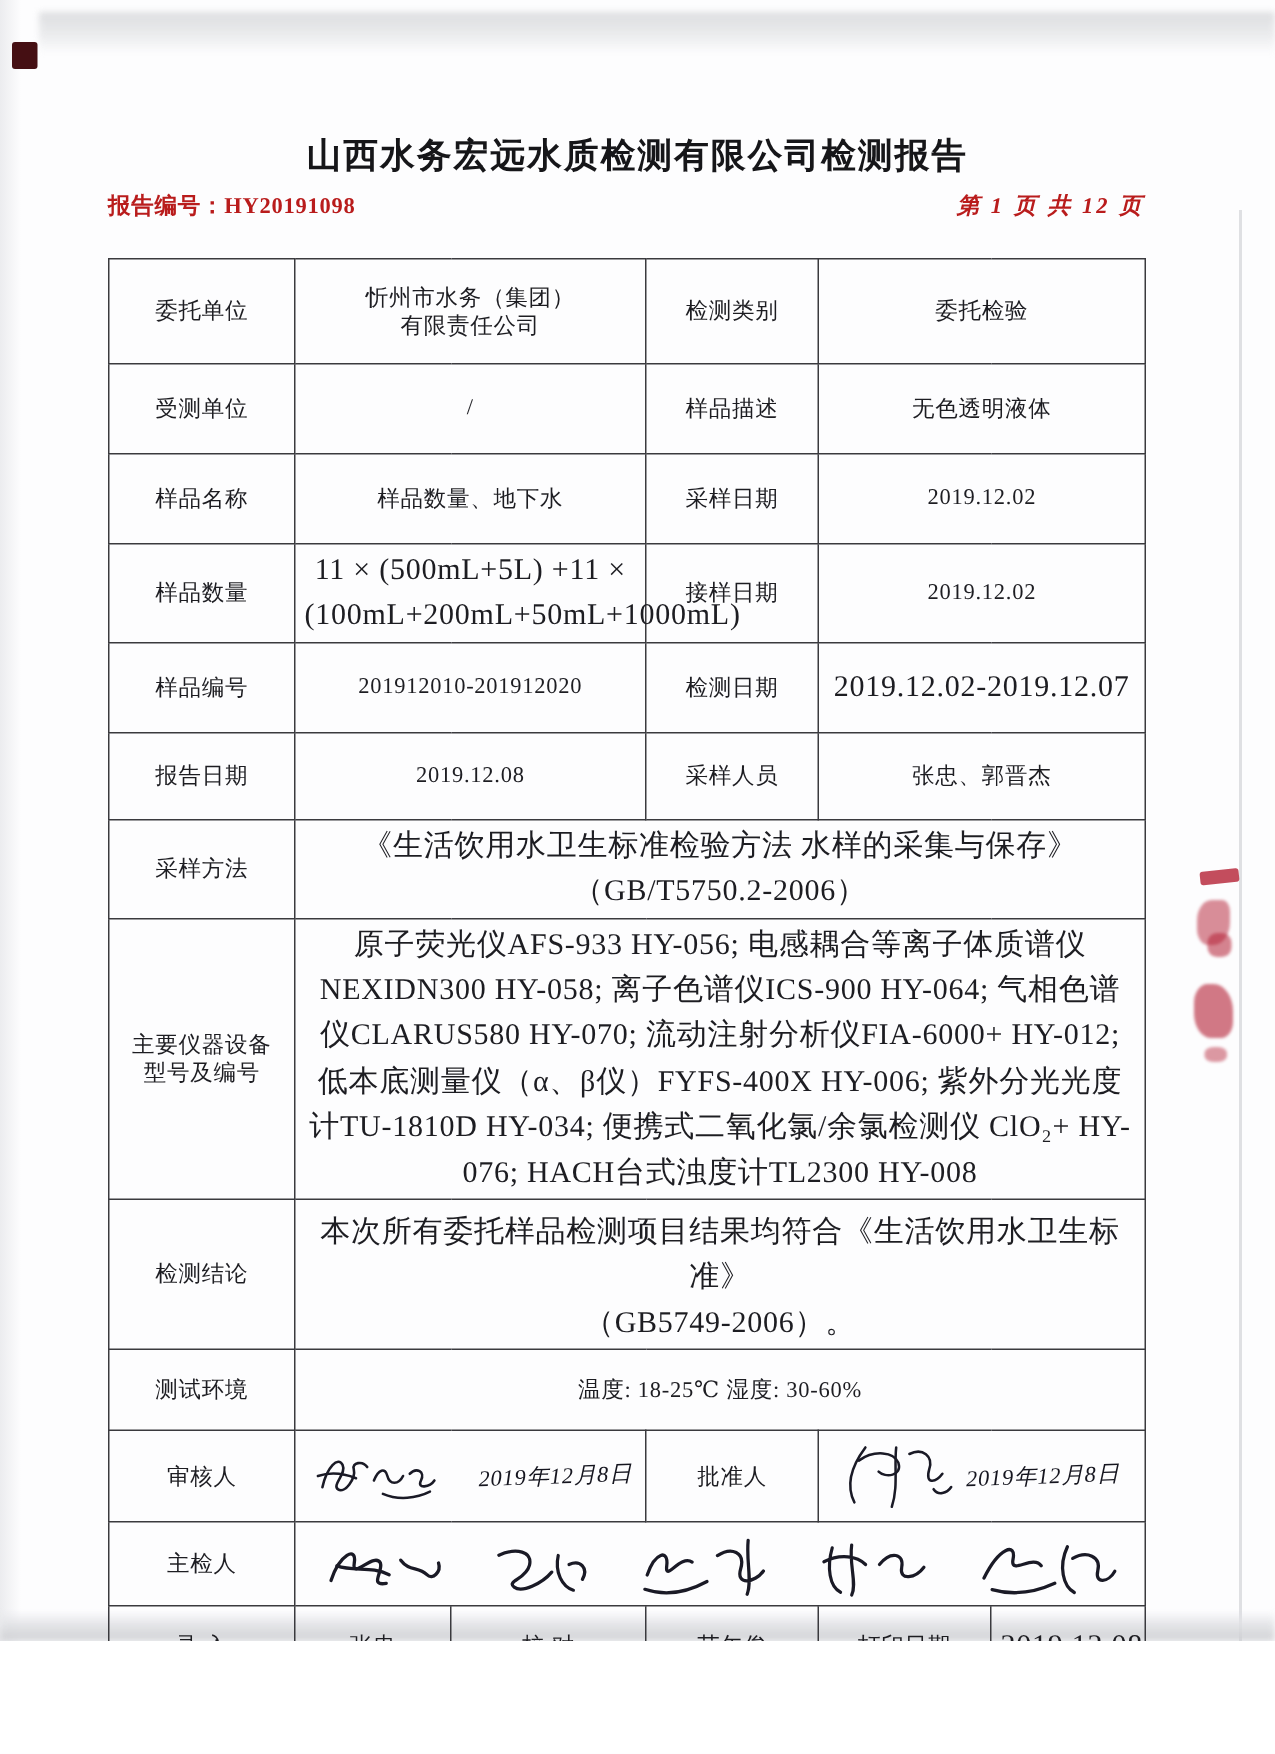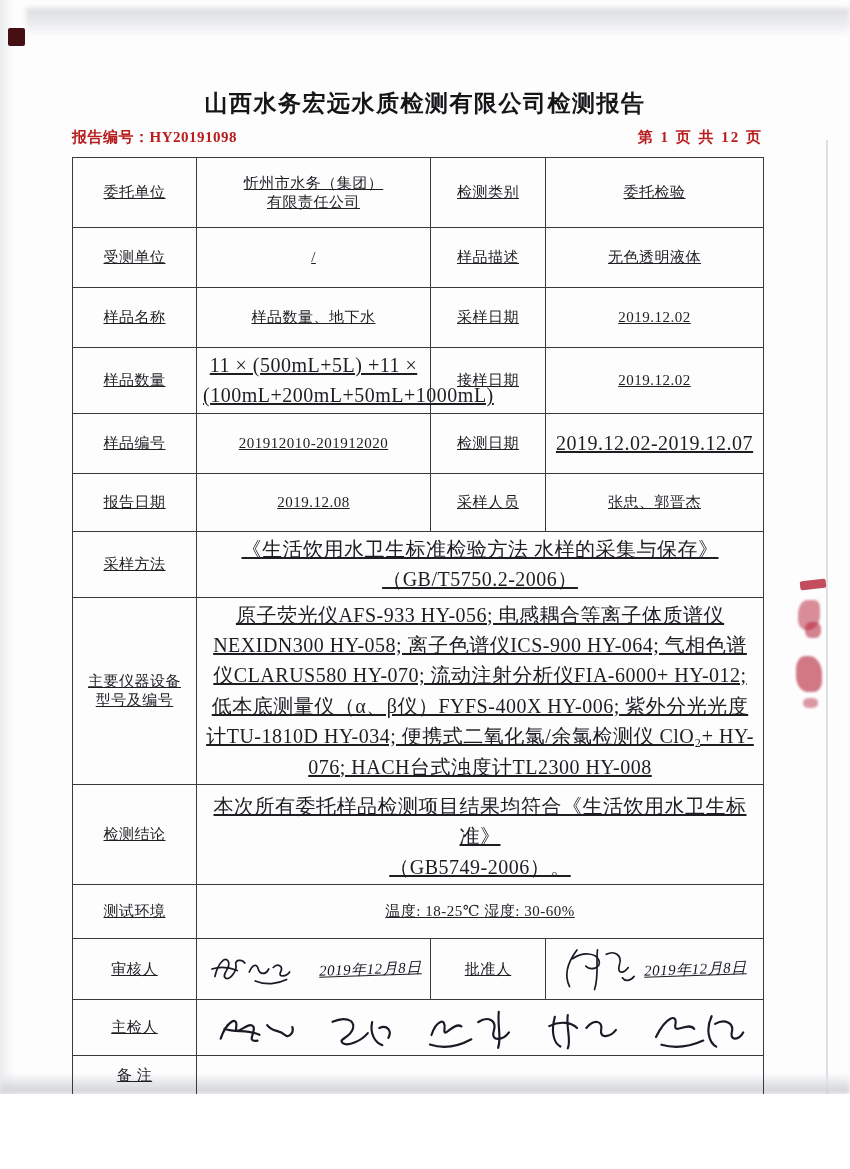--- a/index.html
+++ b/index.html
@@ -39,26 +39,26 @@
   .title{
     margin:0;position:absolute;left:0;top:88px;width:100%;
     text-align:center;font-size:23px;font-weight:700;letter-spacing:1.5px;
     color:#161619;
   }
   .meta{
     position:absolute;left:72px;top:128px;width:691px;height:22px;
     font-size:15px;font-weight:600;color:#b91c1c;
   }
   .meta .report-no{float:left;letter-spacing:.5px;}
-  .meta .page-ind{float:right;letter-spacing:2px;}
+  .meta .page-ind{float:right;letter-spacing:2px;font-style:italic;}
   
   table.report{
-    position:absolute;left:72px;top:157px;width:691px;
+    position:absolute;left:72px;top:172px;width:691px;
     border-collapse:collapse;table-layout:fixed;
-    font-size:15px;color:#1d1d22;text-decoration:underline;
+    font-size:15px;color:#1d1d22;
   }
   table.report td{
     border:1.4px solid #3a3a3e;
     text-align:center;vertical-align:middle;
     padding:2px 6px;overflow:visible;
     letter-spacing:.5px;
   }
   .preline{white-space:pre-line;}
   td.lft{text-align:left;padding-left:11px;padding-right:10px;}
   td.small{font-size:20px;line-height:1.52;letter-spacing:.2px;}
@@ -227,24 +227,20 @@
             <path d="M50 24 C58 14 68 16 66 26 C64 36 76 34 82 26"></path>
           </svg>
           <svg class="sig" width="104" height="50" viewBox="0 0 110 50" style="transform:rotate(2deg)">
             <path d="M12 36 C22 14 34 10 32 22 C30 34 46 18 52 26 M18 44 C34 48 50 44 62 38"></path>
             <path d="M70 12 C64 26 68 40 76 44 M74 20 C84 14 94 18 92 28 C90 38 100 36 104 28"></path>
           </svg>
         </div>
       </td>
     </tr>
 
-    <tr style="height:40px">
-      <td>备  注</td>
-      <td colspan="5"></td>
-    </tr>
 
     <tr style="height:54px">
       <td>录  入</td>
       <td>张忠</td>
       <td>校  对</td>
       <td>荣午俊</td>
       <td>打印日期</td>
       <td class="small">2019.12.08</td>
     </tr>
   </tbody>

